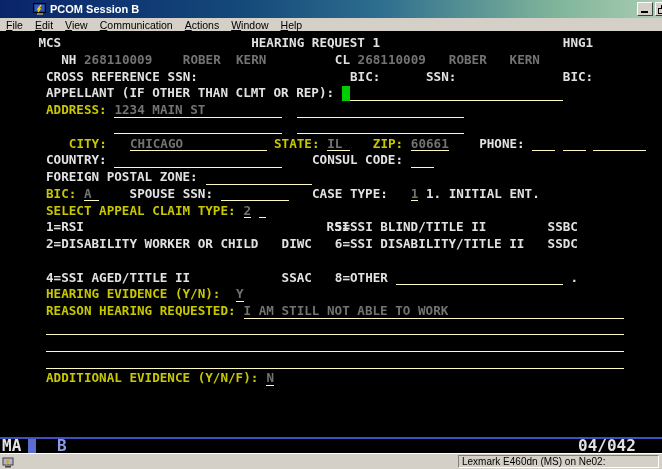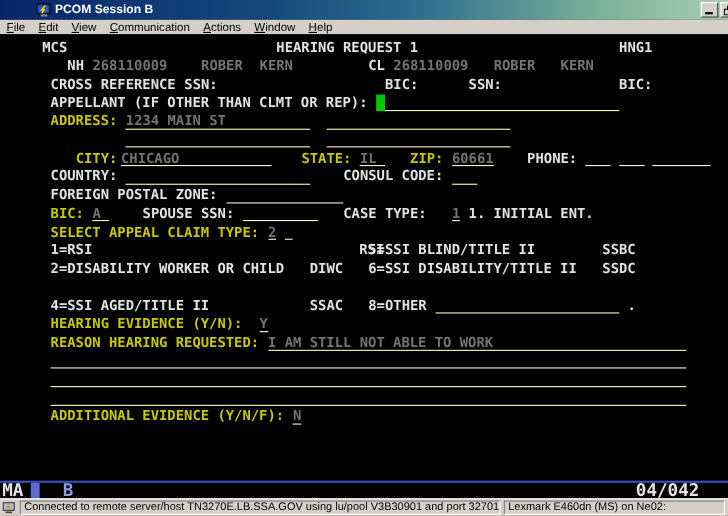--- a/index.html
+++ b/index.html
@@ -125,21 +125,21 @@
         <span class="seg y" style="left: 46px;">ADDRESS:</span>
         <span class="seg g fld" style="left: 114.4px; width: 167.2px;">1234 MAIN ST</span>
         <span class="seg g fld" style="left: 296.8px; width: 167.2px;"></span>
       </div>
       <div class="trow" style="top: 87.75px;">
         <span class="seg g fld" style="left: 114.4px; width: 167.2px;"></span>
         <span class="seg g fld" style="left: 296.8px; width: 167.2px;"></span>
       </div>
       <div class="trow" style="top: 104.5px;">
         <span class="seg y" style="left: 68.8px;">CITY:</span>
-        <span class="seg g fld" style="left: 110px; width: 136.8px;">CHICAGO</span>
+        <span class="seg g fld" style="left: 130px; width: 136.8px;">CHICAGO</span>
         <span class="seg y" style="left: 274px;">STATE:</span>
         <span class="seg g fld" style="left: 327.2px; width: 22.8px;">IL</span>
         <span class="seg y" style="left: 372.8px;">ZIP:</span>
         <span class="seg g fld" style="left: 410.8px; width: 38px;">60661</span>
         <span class="seg w" style="left: 479.2px;">PHONE:</span>
         <span class="seg g fld" style="left: 532.4px; width: 22.8px;"></span>
         <span class="seg g fld" style="left: 562.8px; width: 22.8px;"></span>
         <span class="seg g fld" style="left: 593.2px; width: 53.2px;"></span>
       </div>
       <div class="trow" style="top: 121.25px;">
@@ -218,17 +218,16 @@
   </div>
 
   <div id="statusbar">
     <span id="sb-icon">
       <svg width="13" height="13" viewBox="0 0 13 13">
         <rect x="1" y="2" width="10" height="7" fill="#AEB6D6" stroke="#404040"></rect>
         <polyline points="7,3 4.5,6 6.5,6 4.5,8.5" stroke="#D8A800" stroke-width="1.2" fill="none"></polyline>
         <rect x="3" y="10" width="6" height="1.5" fill="#404040"></rect>
       </svg>
     </span>
-    <span id="sb-conn" class="sb-panel">Connected to remote server/host TN3270E.LB.SSA.GOV using lu/pool V3B30901 and port 32701</span>
     <span id="sb-printer" class="sb-panel">Lexmark E460dn (MS) on Ne02:</span>
   </div>
 
 </div>
 
 </body></html>

